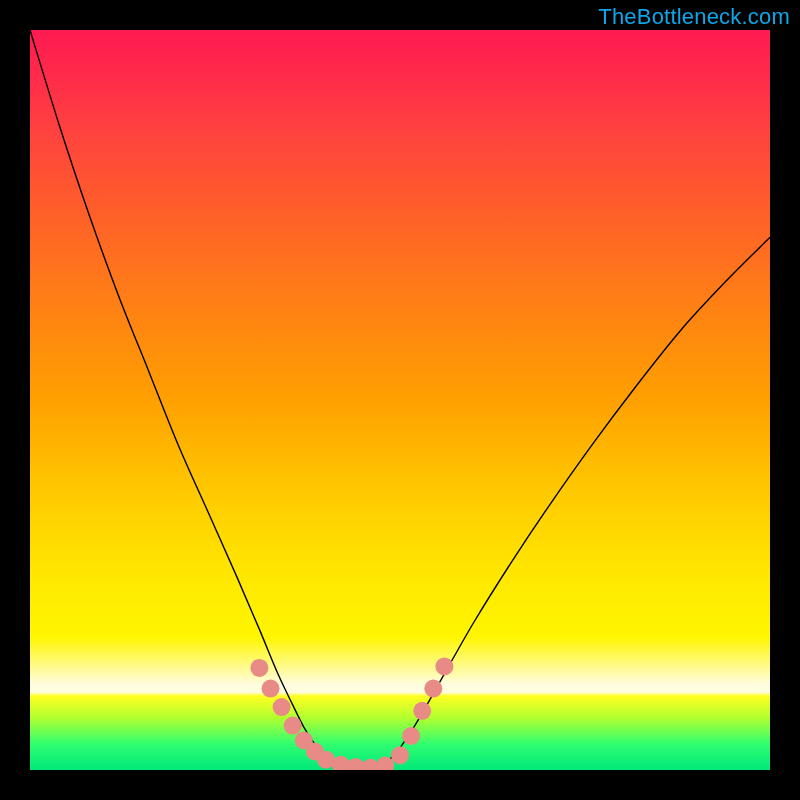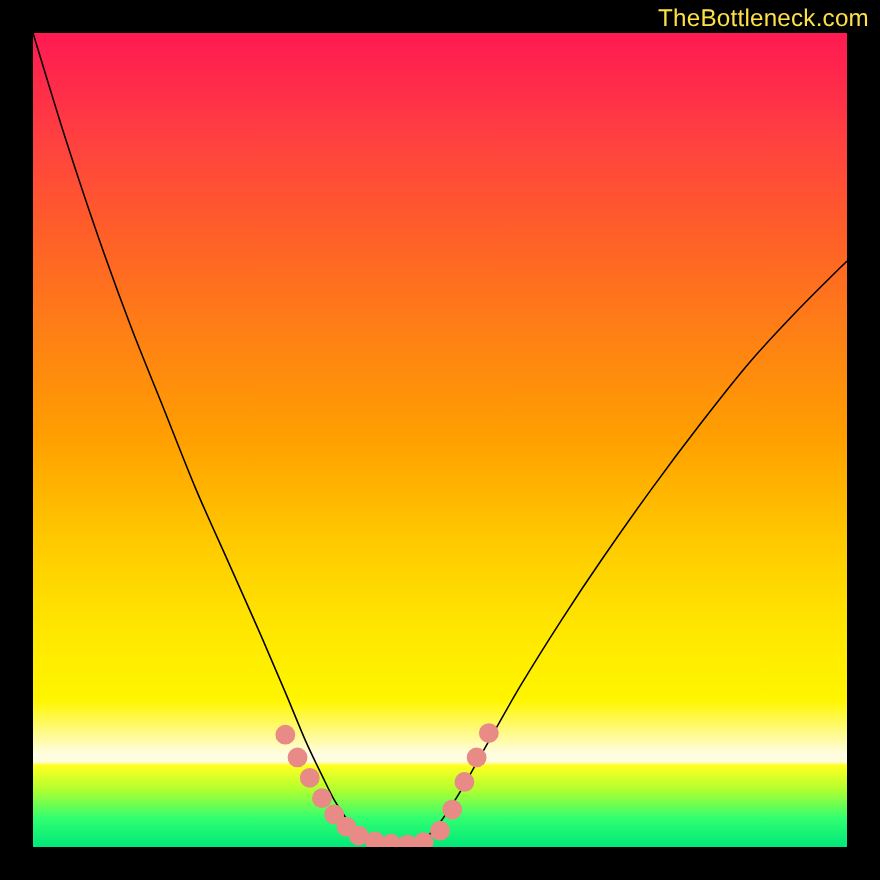--- a/index.html
+++ b/index.html
@@ -35,21 +35,21 @@
       #b0ff30 93%,
       #30fe70 96.5%,
       #00e87a 100%
     );
   }
 
   .watermark {
     position: absolute;
     top: 4px;
     right: 10px;
-    color: #fde047;
+    color: #0ea5e9;
     font-size: 22px;
     font-weight: 400;
     letter-spacing: 0.2px;
     user-select: none;
   }
 
   svg.curves {
     position: absolute;
     left: 0; top: 0;
     width: 740px; height: 740px;

